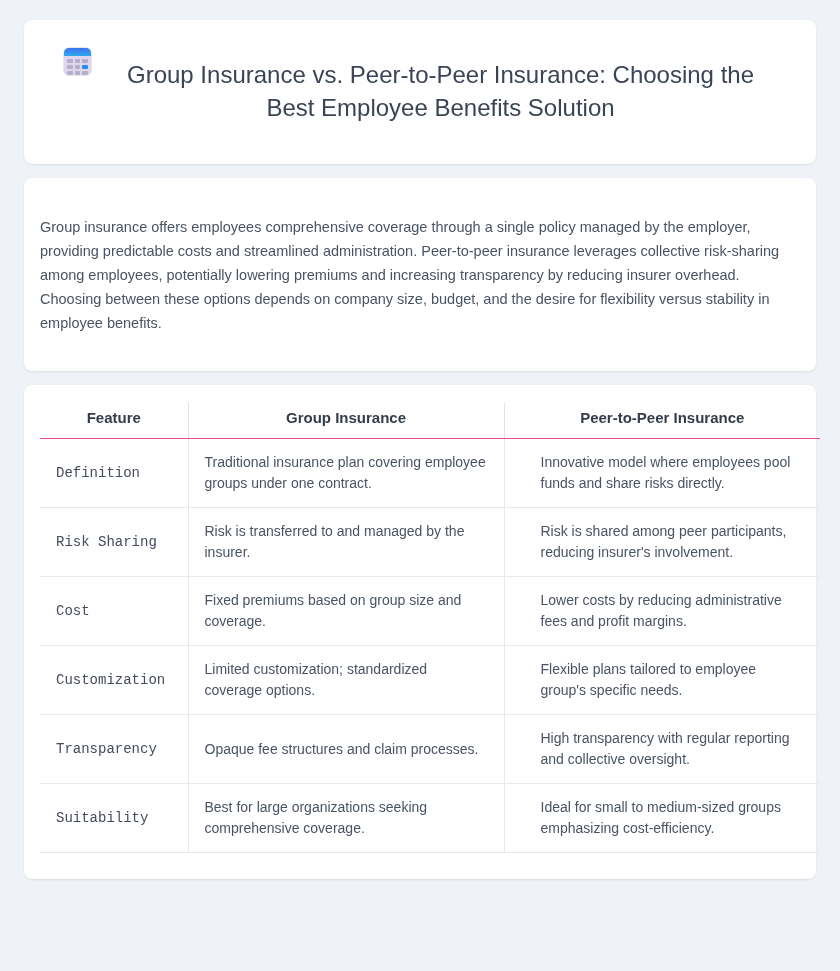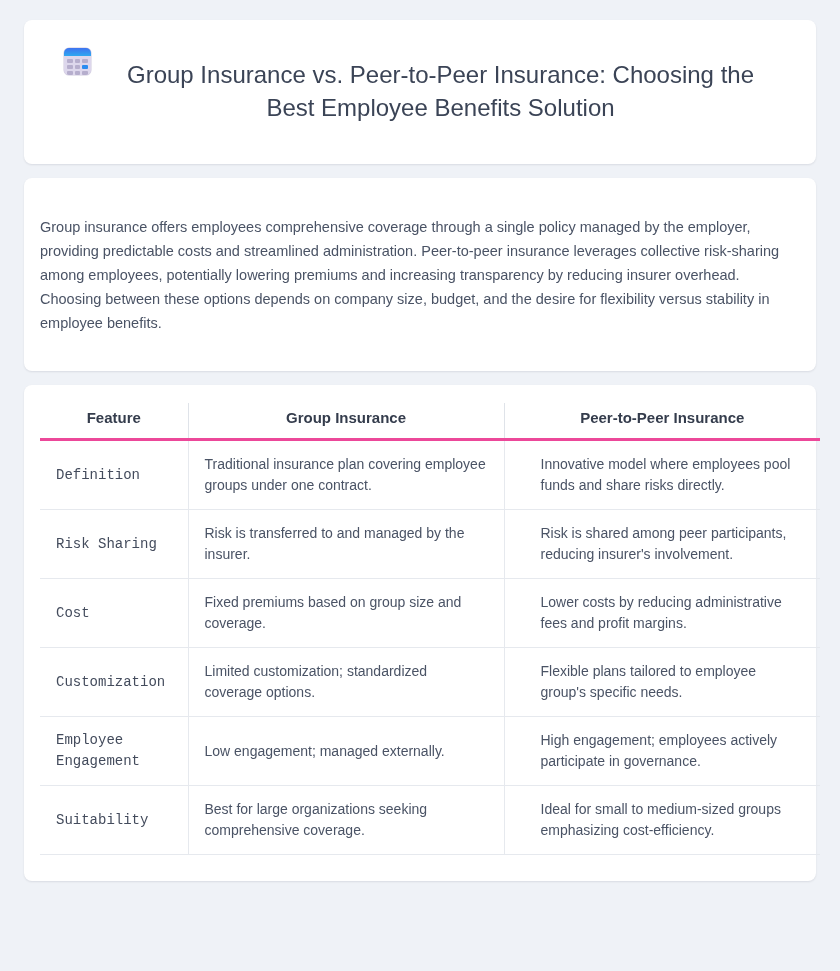--- a/index.html
+++ b/index.html
@@ -101,21 +101,21 @@
     width: 100%;
     border-collapse: collapse;
     table-layout: fixed;
   }
   table.cmp th {
     font-size: 15px;
     font-weight: bold;
     color: #343c4c;
     text-align: center;
     padding: 6px 16px 12px 16px;
-    border-bottom: 3px solid #ec4899;
+    border-bottom: 1px solid #ec4899;
     vertical-align: bottom;
   }
   table.cmp th.col-feature { width: 148px; }
   table.cmp th.col-a { width: 316px; margin-left: 36px; }
   table.cmp th.col-b { width: 316px; margin-left: 33px; }
 
   table.cmp td {
     font-size: 14px;
     line-height: 21px;
     color: #4a5365;
@@ -186,23 +186,23 @@
             <td class="feature">Cost</td>
             <td class="cola">Fixed premiums based on group size and coverage.</td>
             <td class="colb">Lower costs by reducing administrative fees and profit margins.</td>
           </tr>
           <tr>
             <td class="feature">Customization</td>
             <td class="cola">Limited customization; standardized coverage options.</td>
             <td class="colb">Flexible plans tailored to employee group's specific needs.</td>
           </tr>
           <tr>
-            <td class="feature">Employee Engagement</td>
-            <td class="cola">Low engagement; managed externally.</td>
-            <td class="colb">High engagement; employees actively participate in governance.</td>
+            <td class="feature">Transparency</td>
+            <td class="cola">Opaque fee structures and claim processes.</td>
+            <td class="colb">High transparency with regular reporting and collective oversight.</td>
           </tr>
           <tr>
             <td class="feature">Suitability</td>
             <td class="cola">Best for large organizations seeking comprehensive coverage.</td>
             <td class="colb">Ideal for small to medium-sized groups emphasizing cost-efficiency.</td>
           </tr>
         </tbody>
     </table>
   </div>
 

